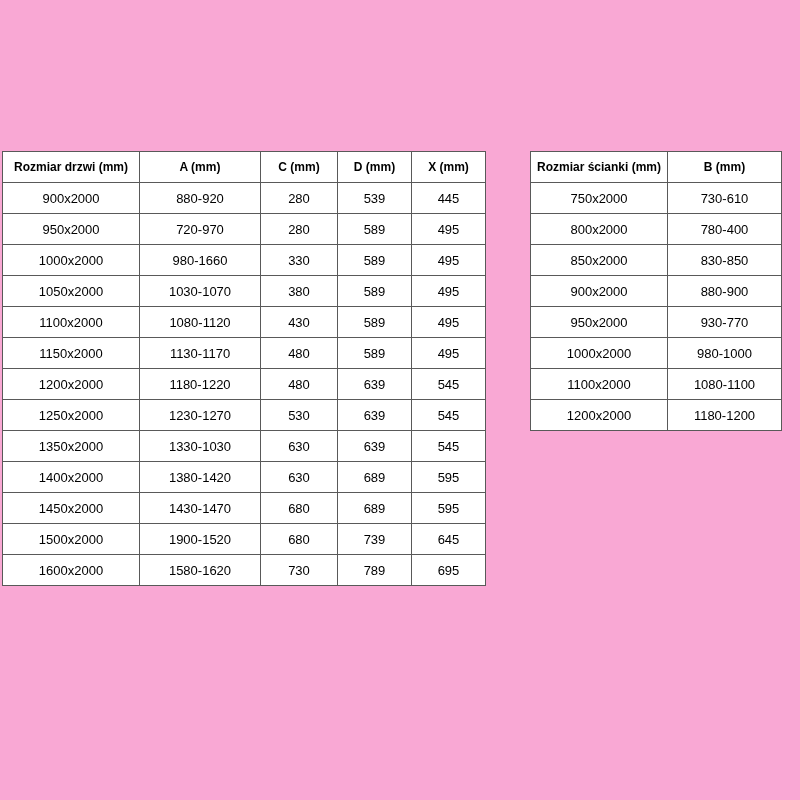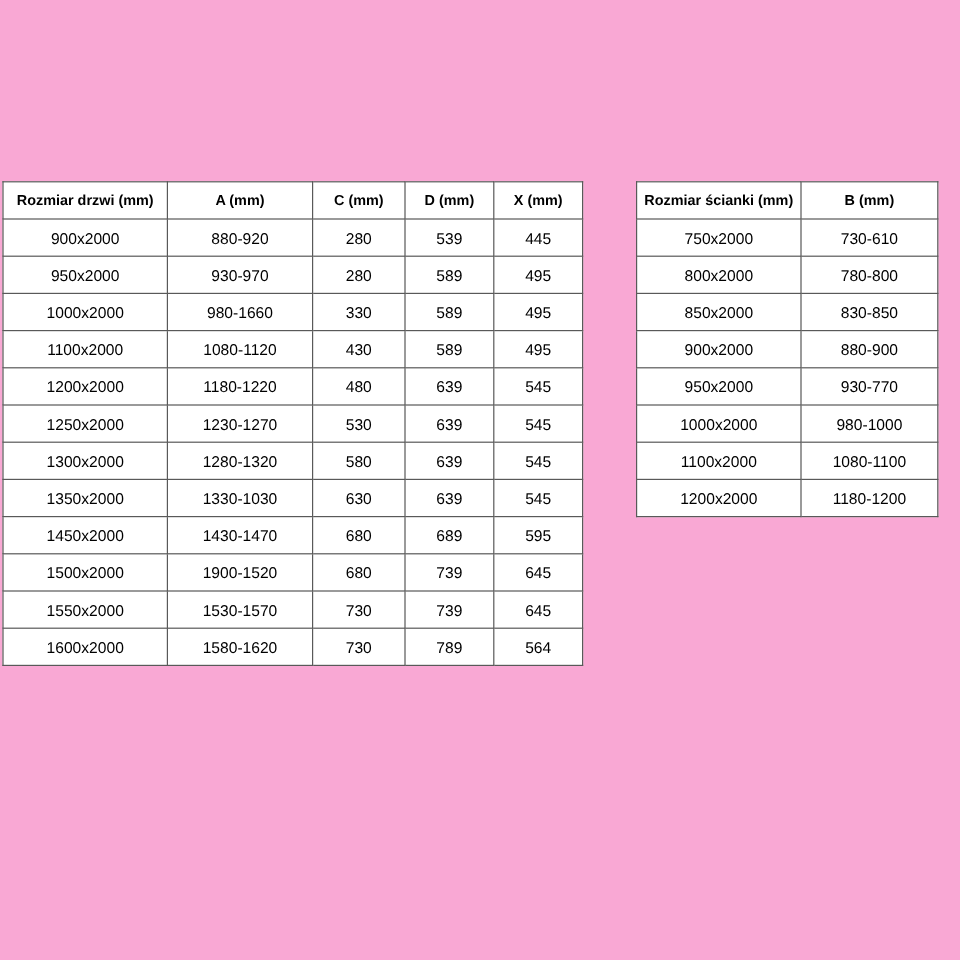--- a/index.html
+++ b/index.html
@@ -76,94 +76,101 @@
     <tbody>
         <tr>
           <td>900x2000</td>
           <td>880-920</td>
           <td>280</td>
           <td>539</td>
           <td>445</td>
         </tr>
         <tr>
           <td>950x2000</td>
-          <td>930-970</td>
+          <td>720-970</td>
           <td>280</td>
           <td>589</td>
           <td>495</td>
         </tr>
         <tr>
           <td>1000x2000</td>
           <td>980-1660</td>
           <td>330</td>
           <td>589</td>
           <td>495</td>
         </tr>
         <tr>
+          <td>1050x2000</td>
+          <td>1030-1070</td>
+          <td>380</td>
+          <td>589</td>
+          <td>495</td>
+        </tr>
+        <tr>
           <td>1100x2000</td>
           <td>1080-1120</td>
           <td>430</td>
+          <td>589</td>
+          <td>495</td>
+        </tr>
+        <tr>
+          <td>1150x2000</td>
+          <td>1130-1170</td>
+          <td>480</td>
           <td>589</td>
           <td>495</td>
         </tr>
         <tr>
           <td>1200x2000</td>
           <td>1180-1220</td>
           <td>480</td>
           <td>639</td>
           <td>545</td>
         </tr>
         <tr>
           <td>1250x2000</td>
           <td>1230-1270</td>
           <td>530</td>
           <td>639</td>
           <td>545</td>
         </tr>
         <tr>
-          <td>1300x2000</td>
-          <td>1280-1320</td>
-          <td>580</td>
-          <td>639</td>
-          <td>545</td>
-        </tr>
-        <tr>
           <td>1350x2000</td>
           <td>1330-1030</td>
           <td>630</td>
           <td>639</td>
           <td>545</td>
         </tr>
         <tr>
+          <td>1400x2000</td>
+          <td>1380-1420</td>
+          <td>630</td>
+          <td>689</td>
+          <td>595</td>
+        </tr>
+        <tr>
           <td>1450x2000</td>
           <td>1430-1470</td>
           <td>680</td>
           <td>689</td>
           <td>595</td>
         </tr>
         <tr>
           <td>1500x2000</td>
           <td>1900-1520</td>
           <td>680</td>
           <td>739</td>
           <td>645</td>
         </tr>
         <tr>
-          <td>1550x2000</td>
-          <td>1530-1570</td>
-          <td>730</td>
-          <td>739</td>
-          <td>645</td>
-        </tr>
-        <tr>
           <td>1600x2000</td>
           <td>1580-1620</td>
           <td>730</td>
           <td>789</td>
-          <td>564</td>
+          <td>695</td>
         </tr>
       </tbody>
   </table>
 
   <table class="spec-table wall-table">
     <colgroup>
       <col style="width:137px">
       <col style="width:114px">
     </colgroup>
     <thead>
@@ -172,21 +179,21 @@
         <th>B (mm)</th>
       </tr>
     </thead>
     <tbody>
         <tr>
           <td>750x2000</td>
           <td>730-610</td>
         </tr>
         <tr>
           <td>800x2000</td>
-          <td>780-800</td>
+          <td>780-400</td>
         </tr>
         <tr>
           <td>850x2000</td>
           <td>830-850</td>
         </tr>
         <tr>
           <td>900x2000</td>
           <td>880-900</td>
         </tr>
         <tr>

